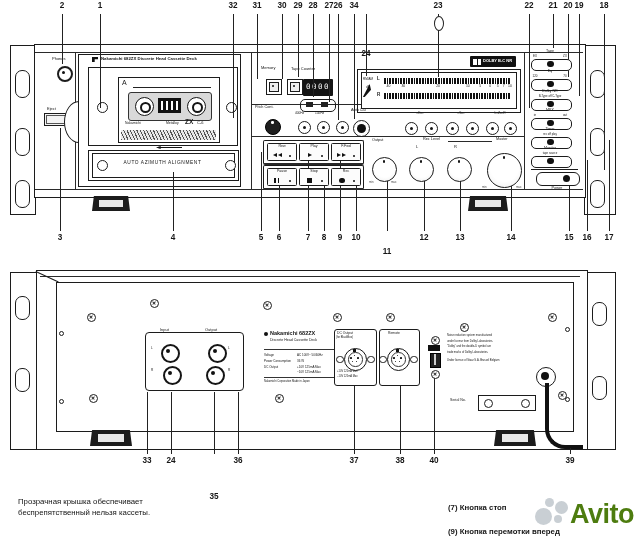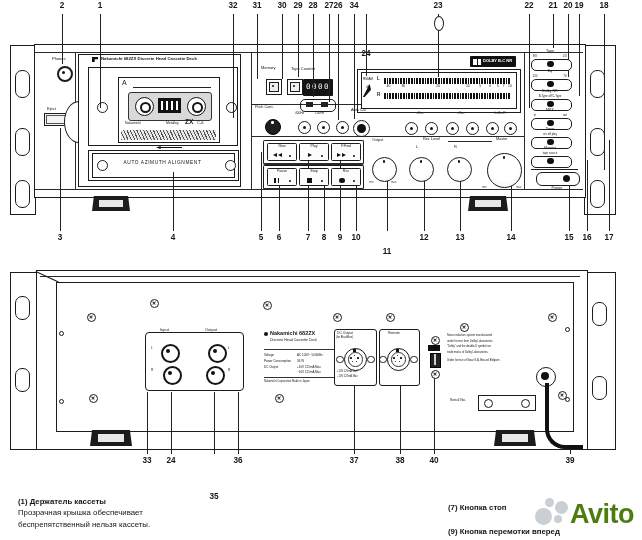--- a/index.html
+++ b/index.html
@@ -189,21 +189,20 @@
   <div class="t" style="left:450px;top:399px;font-size:3.6px">Serial No.</div>
   <div class="a b" style="left:478px;top:395px;width:56px;height:14px"></div>
   <div class="a c" style="left:484px;top:398.5px;width:7px;height:7px;border:1px solid #1c1c1c"></div>
   <div class="a c" style="left:521px;top:398.5px;width:7px;height:7px;border:1px solid #1c1c1c"></div>
 
   <div class="a c" style="left:536px;top:367px;width:18px;height:18px;border:1.5px solid #1c1c1c;background:#fff"></div>
   <div class="a c" style="left:541px;top:372px;width:8px;height:8px;background:#111"></div>
   <div class="a" style="left:545px;top:383px;width:34px;height:62px;border-left:4.5px solid #111;border-bottom:4.5px solid #111;border-bottom-left-radius:20px"></div>
 
   <div class="cap" style="left:18px;top:496px">
-    <b>(1)  Держатель кассеты</b>
     <span>Прозрачная крышка обеспечивает</span><br>
     <span>беспрепятственный нельзя кассеты.</span>
   </div>
   <div class="cap" style="left:448px;top:502px">
     <b>(7) Кнопка стоп</b>
   </div>
   <div class="cap" style="left:448px;top:526px">
     <b>(9)  Кнопка перемотки вперед</b>
   </div>
 

